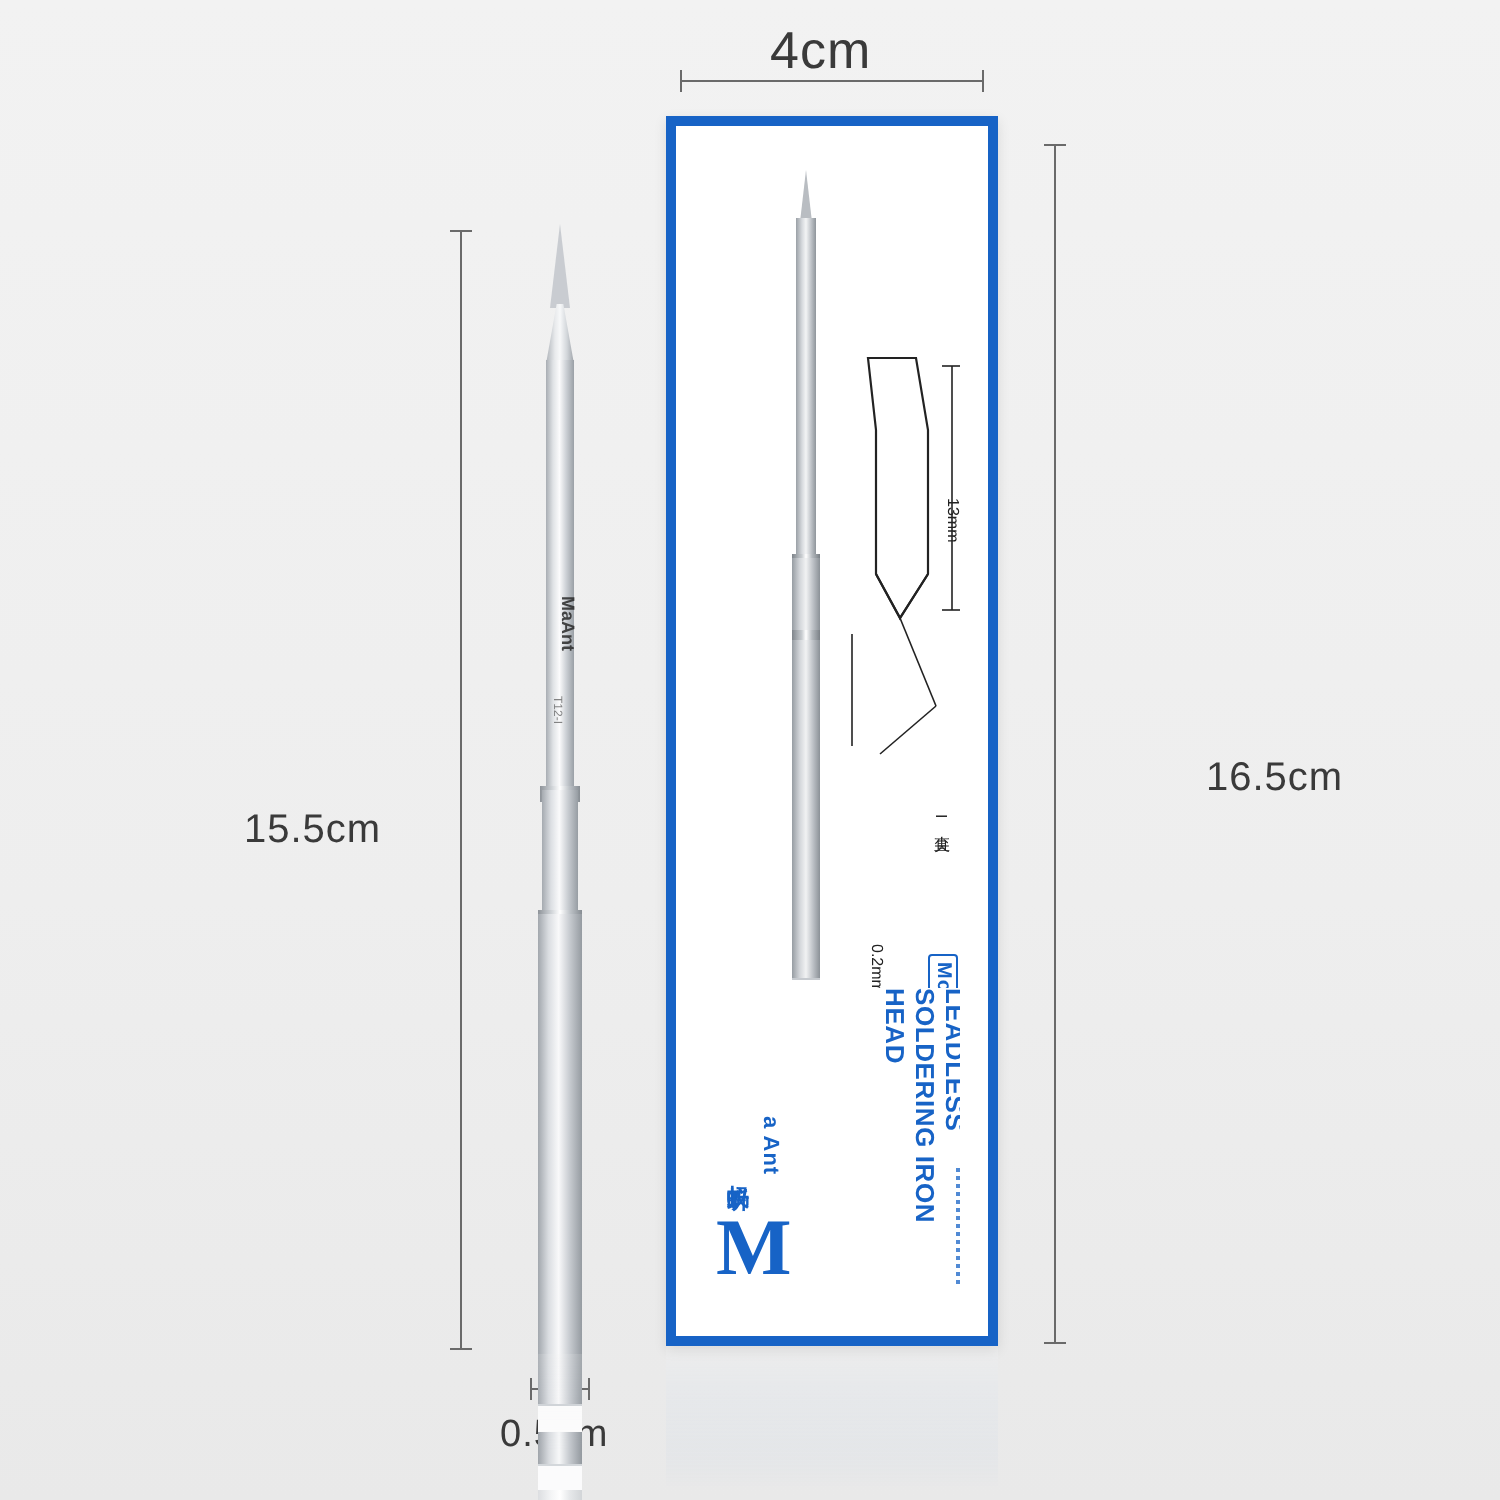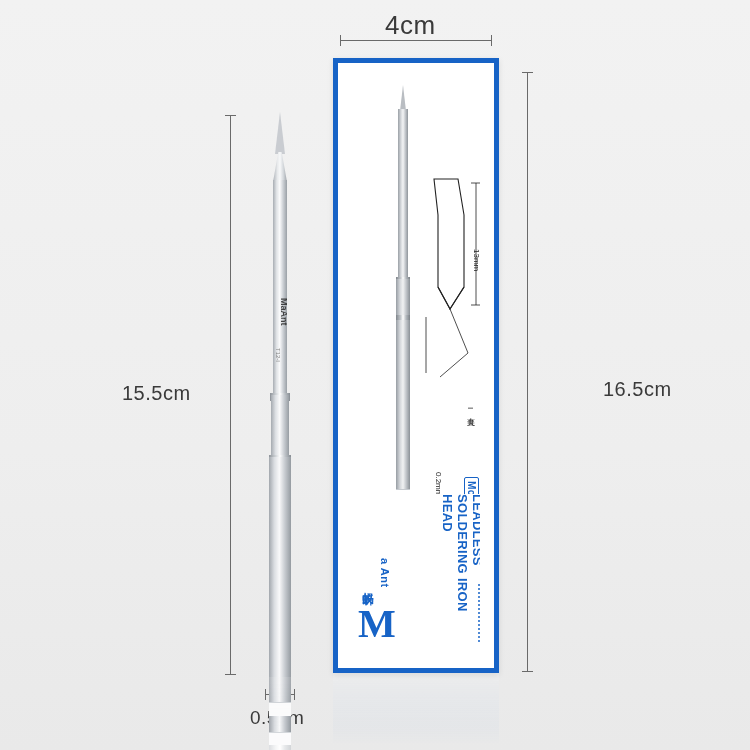--- a/index.html
+++ b/index.html
@@ -23,21 +23,21 @@
   
   .dim-label {
     position: absolute;
     color: #3a3a3a;
     font-size: 19px;
     letter-spacing: 0.5px;
     white-space: nowrap;
   }
   #label-width-box { left: 385px; top: 10px; font-size: 26px; }
   #label-height-box { left: 603px; top: 378px; font-size: 20px; }
-  #label-height-tip { left: 122px; top: 382px; font-size: 20px; }
+  #label-height-tip { left: 122px; top: 404px; font-size: 20px; }
   #label-width-tip { left: 250px; top: 707px; font-size: 19px; }
 
   
   .dim-line {
     position: absolute;
     background: #6a6a6a;
   }
   .h-line { height: 1px; }
   .v-line { width: 1px; }
   .tick {

